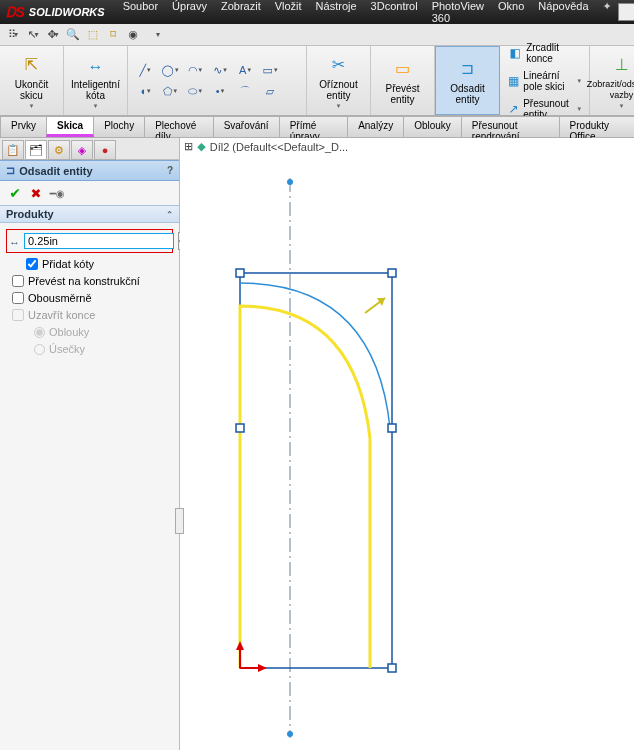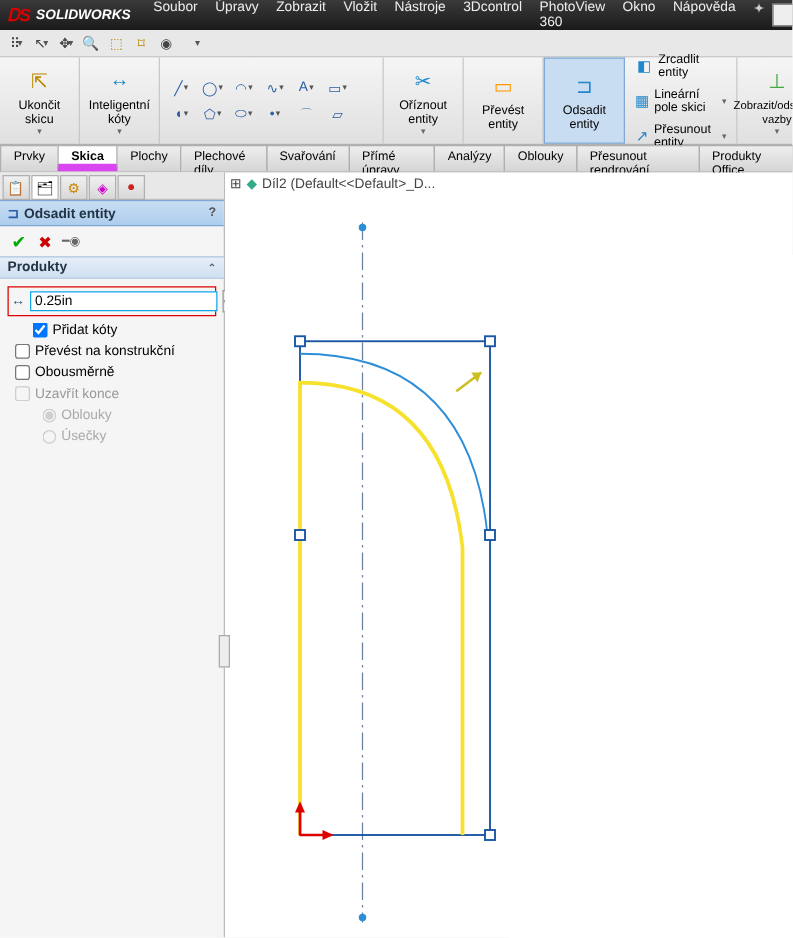--- a/index.html
+++ b/index.html
@@ -31,21 +31,21 @@
   .sketch-tools .d::after { content:"▾"; font-size:7px; color:#555; margin-left:1px }
   .ribbon-smallrow { display:flex; align-items:center; gap:4px; padding:2px 4px; cursor:pointer; }
   .ribbon-smallrow .ico { width:16px; height:16px; display:flex; align-items:center; justify-content:center; font-size:12px; }
   .ribbon-smallrow .lbl { font-size:10px; }
   .ribbon-smallrow .drop { font-size:7px; color:#666; }
   .highlighted { background: #c8ddf2 !important; border:1px solid #7fa8d4; }
 
   
   .cm-tabs { height: 22px; background: #e4e4e4; display:flex; border-bottom:1px solid #b0b0b0; }
   .cm-tabs span { padding:3px 10px 2px; border:1px solid #b0b0b0; border-bottom:none; background:linear-gradient(#eee,#d5d5d5); margin-right:-1px; cursor:pointer; font-size:10px; }
-  .cm-tabs span.active { background:#fff; border-bottom:6px solid #d946ef; position:relative; z-index:2; font-weight:bold; }
+  .cm-tabs span.active { background:#fff; border-bottom:3px solid #d946ef; position:relative; z-index:2; font-weight:bold; }
 
   
   .main { display:flex; height: calc(750px - 24px - 22px - 70px - 22px); }
   .left-pane { width:180px; background:#f5f5f5; border-right:1px solid #bbb; display:flex; flex-direction:column; }
   .fm-tabs { height:22px; display:flex; border-bottom:1px solid #c0c0c0; background:#e8e8e8; padding:2px 2px 0; gap:1px; }
   .fm-tabs span { width:22px; height:20px; border:1px solid #b0b0b0; background:linear-gradient(#f0f0f0,#d8d8d8); display:flex; align-items:center; justify-content:center; font-size:11px; cursor:pointer; }
   .fm-tabs span.active { background:#fff; }
 
   .pm-title { background: linear-gradient(#c8ddf2,#aecdee); border:1px solid #7fa8d4; border-left:none; border-right:none; padding:3px 6px; display:flex; align-items:center; gap:4px; font-weight:bold; color:#234; }
   .pm-title .ico { color:#2a5fa5; }
@@ -121,21 +121,21 @@
   <div class="ribbon-group">
     <div class="ribbon-bigbtn">
       <span class="ico" style="color:#b80">⇱</span>
       <span class="lbl">Ukončit skicu</span>
       <span class="drop">▾</span>
     </div>
   </div>
   <div class="ribbon-group">
     <div class="ribbon-bigbtn">
       <span class="ico" style="color:#28c">↔</span>
-      <span class="lbl">Inteligentní kóty</span>
+      <span class="lbl">Inteligentní kóta</span>
       <span class="drop">▾</span>
     </div>
   </div>
   <div class="ribbon-group" style="flex-direction:row">
     <div class="sketch-tools">
       <span class="d">╱</span>
       <span class="d">◯</span>
       <span class="d">◠</span>
       <span class="d">∿</span>
       <span class="d">A</span>
@@ -163,21 +163,21 @@
   </div>
   <div class="ribbon-group highlighted">
     <div class="ribbon-bigbtn">
       <span class="ico" style="color:#28c">⊐</span>
       <span class="lbl">Odsadit entity</span>
     </div>
   </div>
   <div class="ribbon-group" style="align-items:flex-start">
     <div class="ribbon-smallrow">
       <span class="ico" style="color:#28c">◧</span>
-      <span class="lbl">Zrcadlit entity</span>
+      <span class="lbl">Zrcadlit konce</span>
     </div>
     <div class="ribbon-smallrow">
       <span class="ico" style="color:#28c">▦</span>
       <span class="lbl">Lineární pole skici</span>
       <span class="drop">▾</span>
     </div>
     <div class="ribbon-smallrow">
       <span class="ico" style="color:#28c">↗</span>
       <span class="lbl">Přesunout entity</span>
       <span class="drop">▾</span>

